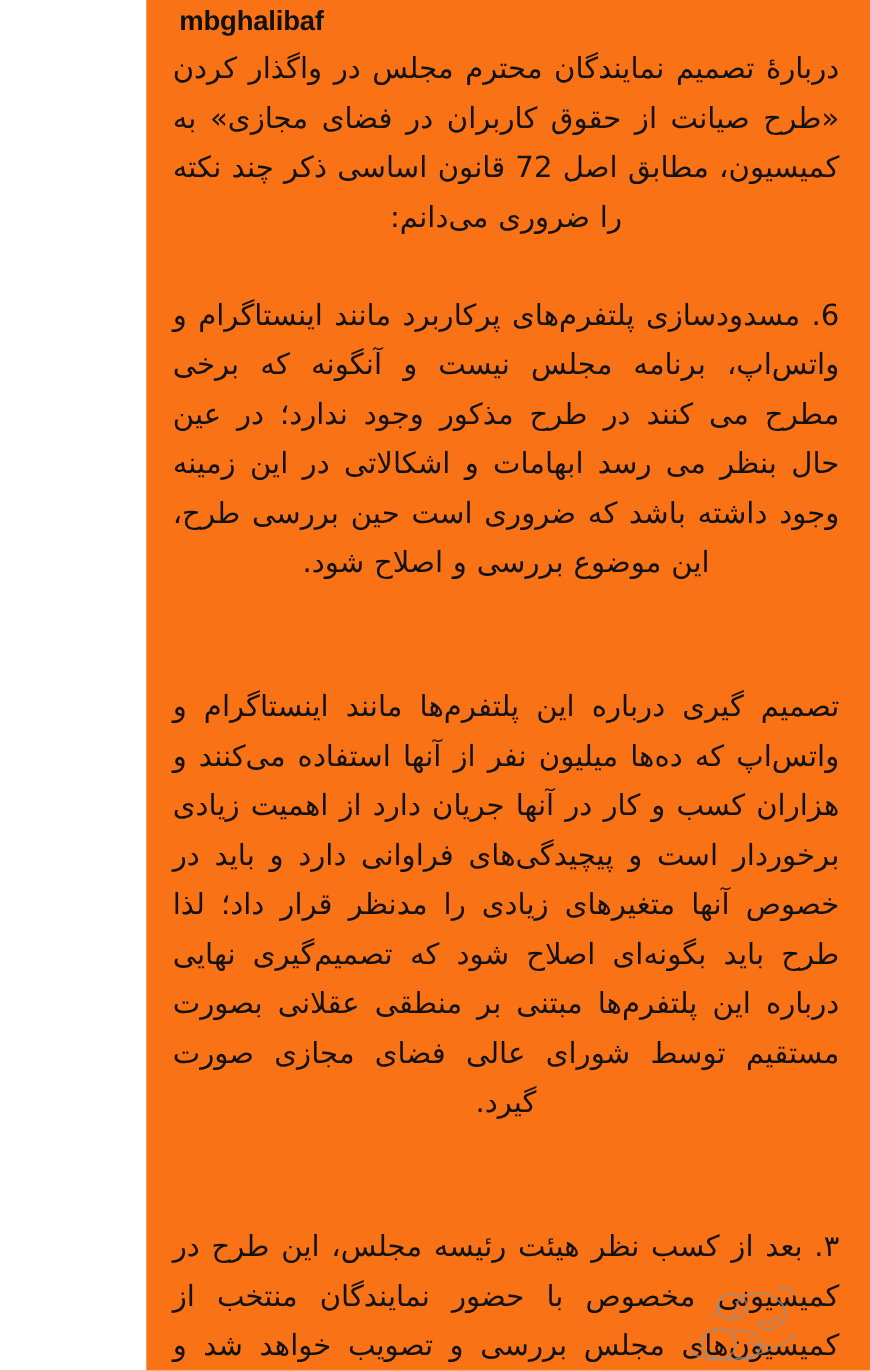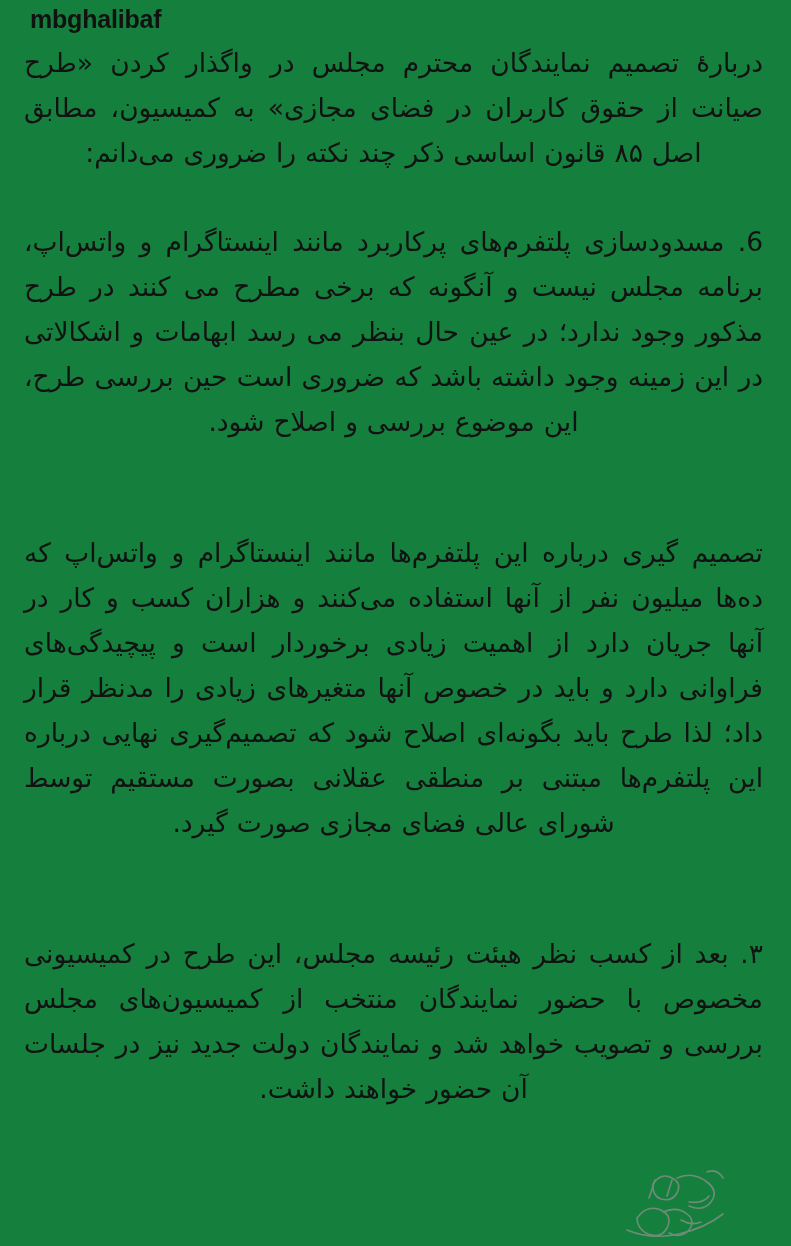--- a/index.html
+++ b/index.html
@@ -12,23 +12,23 @@
     height: 1246px;
     background: #ffffff;
     font-family: "DejaVu Sans", "Liberation Sans", sans-serif;
     color: #111111;
     overflow: hidden;
     position: relative;
   }
 
   #page {
     position: relative;
-    width: 791px;
+    width: 658px;
     height: 1246px;
-    background: #15803d;
+    background: #f97316;
     overflow: hidden;
   }
 
   
   #header {
     position: absolute;
     top: 6px;
     left: 0;
     width: 791px;
     direction: ltr;
@@ -95,21 +95,21 @@
 <body>
 
 <div id="page">
 
   <div id="header">
     <div id="account-handle">mbghalibaf</div>
   </div>
 
   <div id="body-text">
 
-    <p class="para gap-intro" id="para-intro">دربارهٔ تصمیم نمایندگان محترم مجلس در واگذار کردن «طرح صیانت از حقوق کاربران در فضای مجازی» به کمیسیون، مطابق اصل ۸۵ قانون اساسی ذکر چند نکته را ضروری می‌دانم:</p>
+    <p class="para gap-intro" id="para-intro">دربارهٔ تصمیم نمایندگان محترم مجلس در واگذار کردن «طرح صیانت از حقوق کاربران در فضای مجازی» به کمیسیون، مطابق اصل 72 قانون اساسی ذکر چند نکته را ضروری می‌دانم:</p>
 
 
     <p class="para gap-large" id="para-item2">6. مسدودسازی پلتفرم‌های پرکاربرد مانند اینستاگرام و واتس‌اپ، برنامه مجلس نیست و آنگونه که برخی مطرح می کنند در طرح مذکور وجود ندارد؛ در عین حال بنظر می رسد ابهامات و اشکالاتی در این زمینه وجود داشته باشد که ضروری است حین بررسی طرح، این موضوع بررسی و اصلاح شود.</p>
 
     <p class="para gap-large" id="para-interlude">تصمیم گیری درباره این پلتفرم‌ها مانند اینستاگرام و واتس‌اپ که ده‌ها میلیون نفر از آنها استفاده می‌کنند و هزاران کسب و کار در آنها جریان دارد از اهمیت زیادی برخوردار است و پیچیدگی‌های فراوانی دارد و باید در خصوص آنها متغیرهای زیادی را مدنظر قرار داد؛ لذا طرح باید بگونه‌ای اصلاح شود که تصمیم‌گیری نهایی درباره این پلتفرم‌ها مبتنی بر منطقی عقلانی بصورت  مستقیم توسط شورای عالی فضای مجازی صورت گیرد.</p>
 
     <p class="para gap-xlarge" id="para-item3">۳. بعد از کسب نظر هیئت رئیسه مجلس، این طرح در کمیسیونی مخصوص با حضور نمایندگان منتخب از کمیسیون‌های مجلس بررسی و تصویب خواهد شد و نمایندگان دولت جدید نیز در جلسات آن حضور خواهند داشت.</p>
 
   </div>
 

